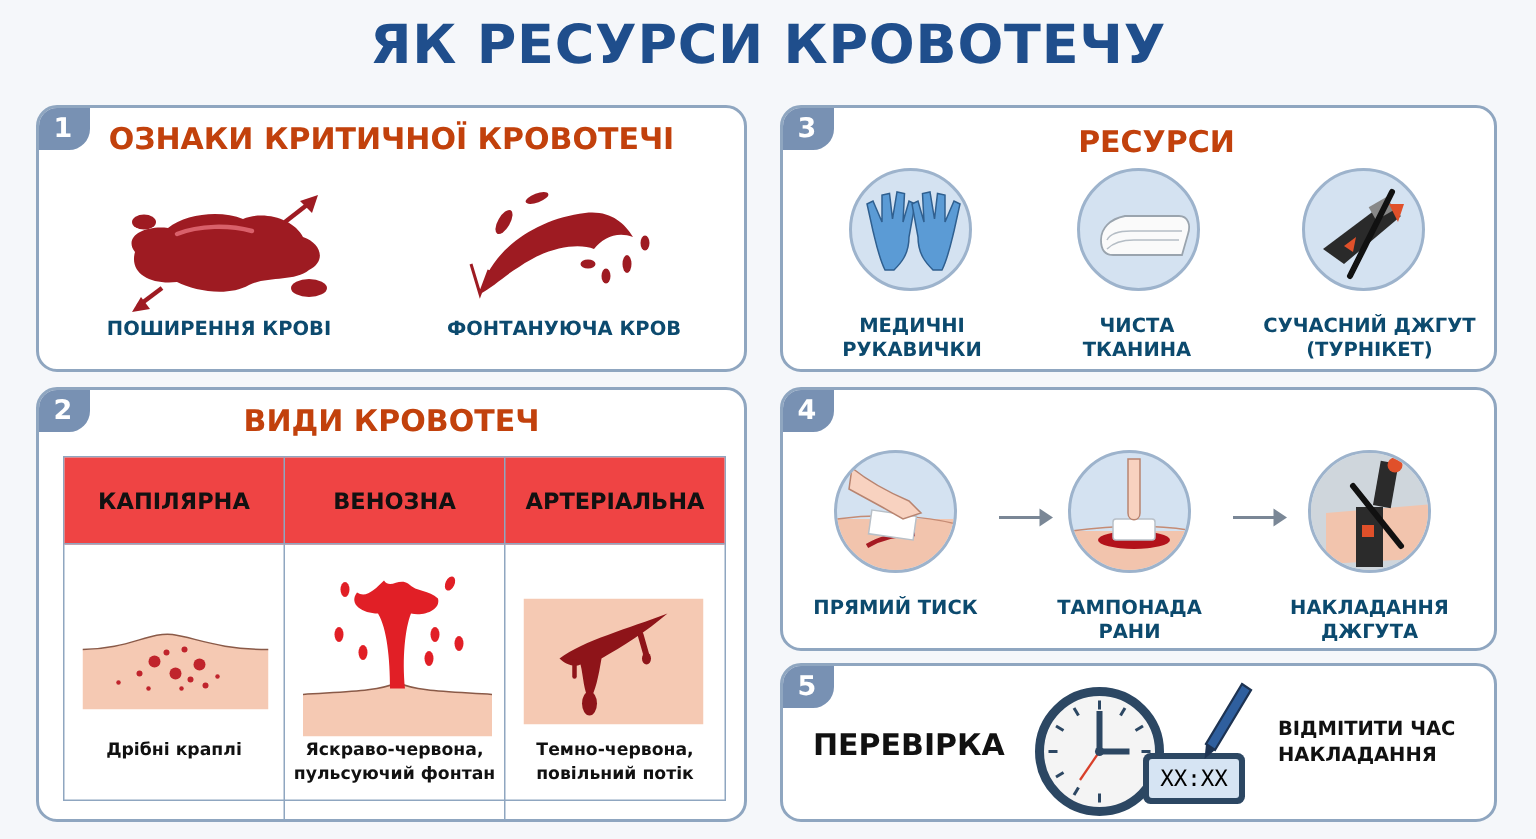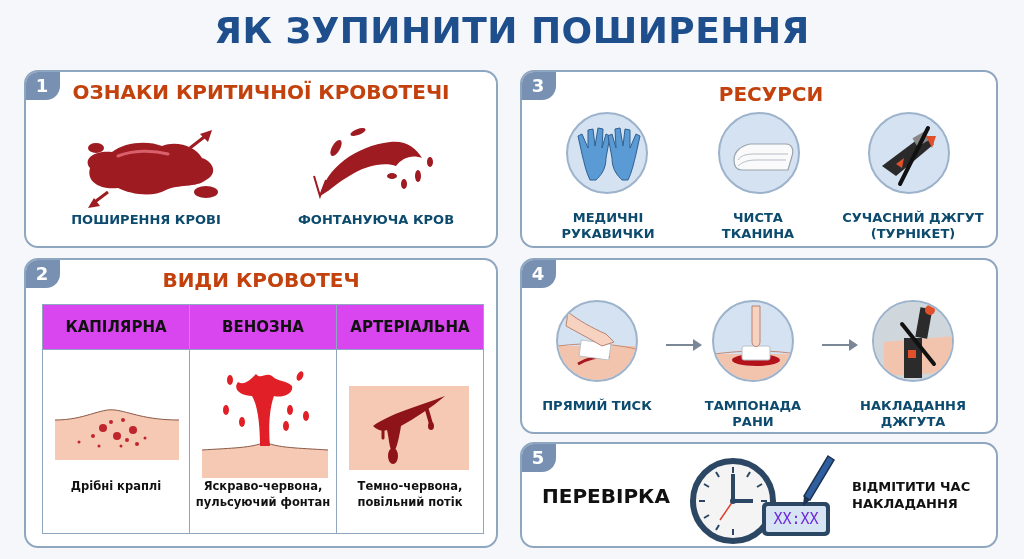--- a/index.html
+++ b/index.html
@@ -27,36 +27,36 @@
 
   
   #card1 { left: 24px; top: 70px; width: 474px; height: 178px; }
   #card2 { left: 24px; top: 258px; width: 474px; height: 290px; }
   #card3 { left: 520px; top: 70px; width: 478px; height: 178px; }
   #card4 { left: 520px; top: 258px; width: 478px; height: 176px; }
   #card5 { left: 520px; top: 442px; width: 478px; height: 106px; }
 
   
   .types-table { position: absolute; left: 16px; top: 44px; width: 442px; height: 230px; border: 1.5px solid #8fa6c0; }
-  .types-head { display: flex; height: 45px; background: #d946ef; border-bottom: 1.5px solid #8fa6c0; }
+  .types-head { display: flex; height: 58px; background: #ef4444; border-bottom: 1.5px solid #8fa6c0; }
   .types-head div { flex: 1; display: flex; align-items: center; justify-content: center; font-weight: bold; font-size: 15px; border-right: 1.5px solid #8fa6c0; }
   .types-head div:last-child { border-right: none; }
   .types-body { display: flex; height: 183px; }
   .types-col { flex: 1; position: relative; border-right: 1.5px solid #8fa6c0; }
   .types-col:last-child { border-right: none; }
   .types-desc { position: absolute; left: 0; right: 0; top: 128px; text-align: center; font-size: 11.5px; font-weight: bold; line-height: 16px; }
 
   .icon-circle { position: absolute; width: 82px; height: 82px; border-radius: 50%; background: #d4e2f1; border: 2px solid #9db3cc; overflow: hidden; }
   .arrow-right { position: absolute; width: 34px; height: 2px; background: #7a8796; }
   .arrow-right::after { content: ""; position: absolute; right: -2px; top: -5px; border-left: 9px solid #7a8796; border-top: 6px solid transparent; border-bottom: 6px solid transparent; }
 </style>
 </head>
 <body>
 
-<div class="page-title">ЯК ЗУПИНИТИ ПОШИРЕННЯ</div>
+<div class="page-title">ЯК РЕСУРСИ КРОВОТЕЧУ</div>
 
 <div class="card" id="card1">
   <div class="badge">1</div>
   <div class="card-title" style="top:8px;">ОЗНАКИ КРИТИЧНОЇ КРОВОТЕЧІ</div>
 
   <svg style="position:absolute;left:52px;top:48px;" width="150" height="90" viewBox="0 0 150 90">
     <path d="M12,48 C4,38 18,30 34,32 C46,22 70,20 84,26 C98,20 118,26 124,38 C136,42 140,54 128,60 C118,68 100,64 88,70 C74,78 52,74 40,68 C22,70 8,62 12,48 Z" fill="#9e1b22"></path>
     <path d="M40,36 C55,30 75,30 90,34" stroke="#d9606a" stroke-width="3" fill="none" stroke-linecap="round"></path>
     <ellipse cx="18" cy="28" rx="8" ry="5" fill="#9e1b22"></ellipse>
     <ellipse cx="128" cy="72" rx="12" ry="6" fill="#9e1b22"></ellipse>
@@ -260,21 +260,21 @@
         <line x1="16" y1="28" x2="21" y2="31"></line>
       <line x1="16" y1="62" x2="21" y2="59"></line>
         <line x1="28" y1="74" x2="31" y2="69"></line>
     </g>
     <line x1="45" y1="45" x2="45" y2="18" stroke="#2c4763" stroke-width="4"></line>
     <line x1="45" y1="45" x2="65" y2="45" stroke="#2c4763" stroke-width="4"></line>
     <line x1="45" y1="45" x2="32" y2="64" stroke="#d9402a" stroke-width="1.5"></line>
     <circle cx="45" cy="45" r="3" fill="#2c4763"></circle>
   </svg>
   <div style="position:absolute;left:240px;top:58px;width:68px;height:34px;background:#2c4763;border-radius:5px;padding:4px;">
-    <div style="background:#d6e4f3;height:26px;border-radius:2px;text-align:center;line-height:26px;font-family:'DejaVu Sans Mono','Liberation Mono',monospace;font-size:15px;color:#6d28d9;">XX:XX</div>
+    <div style="background:#d6e4f3;height:26px;border-radius:2px;text-align:center;line-height:26px;font-family:'DejaVu Sans Mono','Liberation Mono',monospace;font-size:15px;color:#000000;">XX:XX</div>
   </div>
   <svg style="position:absolute;left:276px;top:8px;" width="40" height="56" viewBox="0 0 40 56">
     <path d="M30,4 L36,8 L12,48 L6,44 Z" fill="#2f5f9e" stroke="#1d3353" stroke-width="1.5"></path>
     <polygon points="6,44 12,48 5,54" fill="#1d3353"></polygon>
   </svg>
 
   <div style="position:absolute;left:330px;top:34px;font-weight:bold;font-size:13px;line-height:17px;">
     <div>ВІДМІТИТИ ЧАС</div>
     <div>НАКЛАДАННЯ</div>
   </div>

